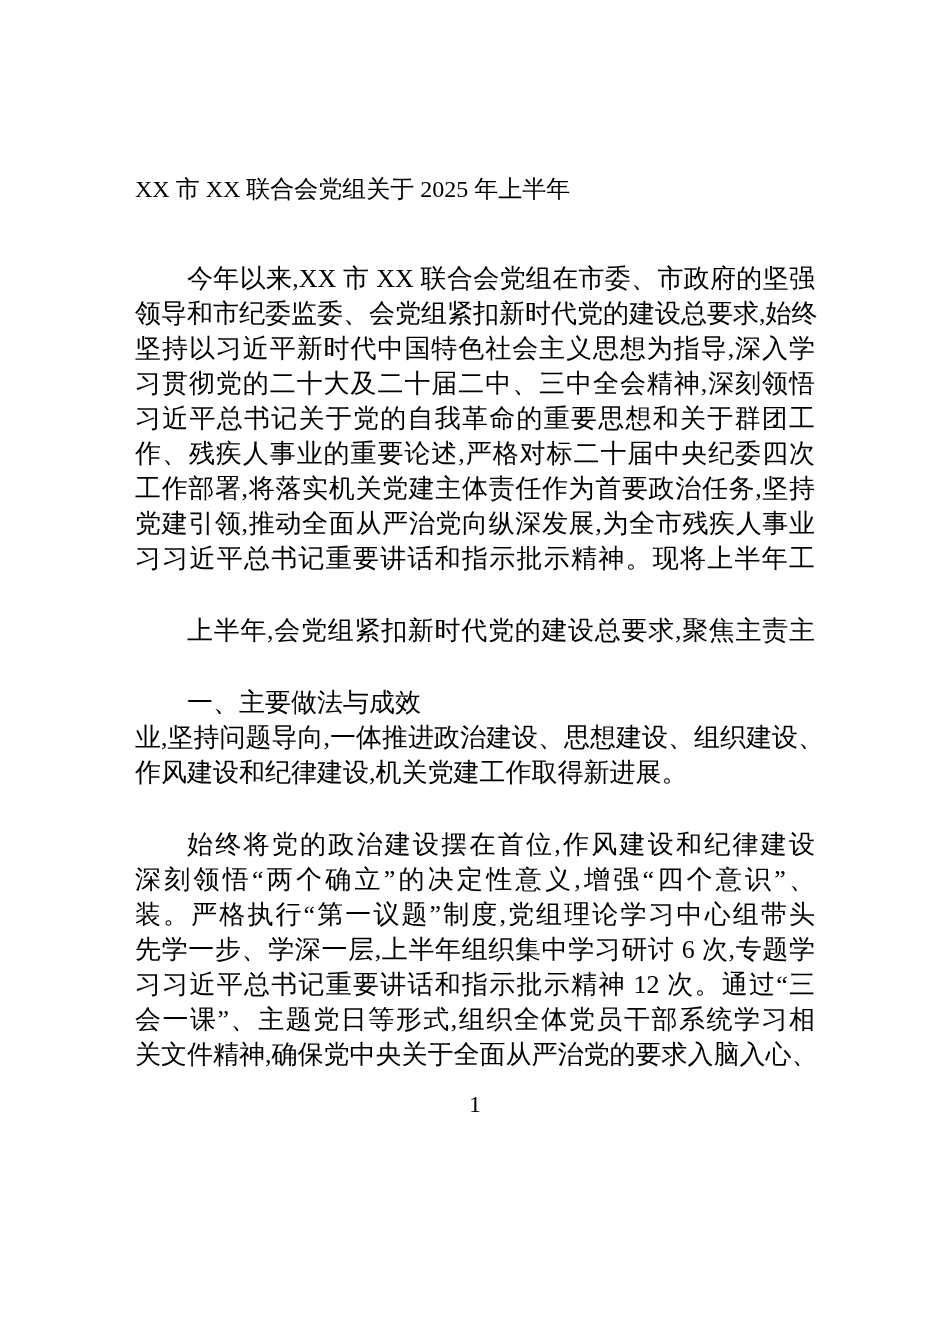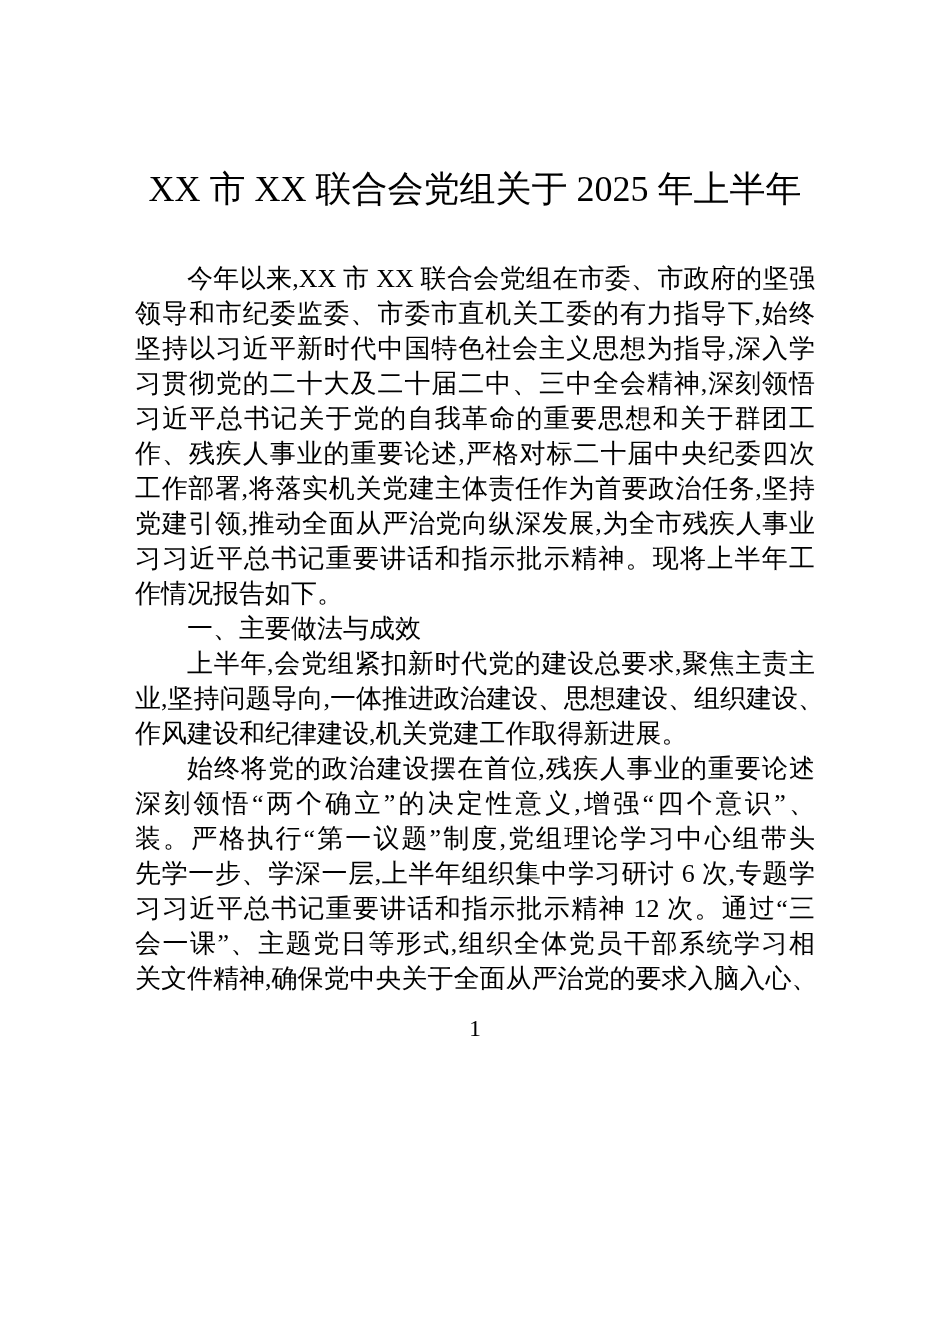--- a/index.html
+++ b/index.html
@@ -15,22 +15,21 @@
     overflow: hidden;
     color: #000000;
     font-family: "Liberation Serif", "DejaVu Serif", serif;
   }
   .content {
     padding-left: 135px;
     padding-right: 135px;
   }
   .doc-title {
     margin-top: 154px;
-    text-align: center;
-    font-size: 36px;
+    font-size: 24px;
     line-height: 70px;
     font-weight: 400;
     white-space: nowrap;
   }
   .body-block {
     margin-top: 37px;
     font-size: 26px;
   }
   .line {
     height: 35px;
@@ -38,54 +37,54 @@
     white-space: nowrap;
     text-align: justify;
     text-justify: inter-character;
     text-align-last: left;
   }
   .line.j {
     text-align-last: justify;
   }
   .line.ind {
     text-indent: 52px;
+    margin-top: 37px;
   }
   .page-number {
     margin-top: 15px;
     text-align: center;
     font-size: 24px;
     line-height: 35px;
   }
 </style>
 </head>
 <body>
 
 <div class="page">
   <div class="content">
 
     <div class="doc-title">
       <div>XX 市 XX 联合会党组关于 2025 年上半年</div>
     </div>
 
     <div class="body-block">
       <div class="line ind j">今年以来,XX 市 XX 联合会党组在市委、市政府的坚强</div>
-      <div class="line j">领导和市纪委监委、市委市直机关工委的有力指导下,始终</div>
+      <div class="line j">领导和市纪委监委、会党组紧扣新时代党的建设总要求,始终</div>
       <div class="line j">坚持以习近平新时代中国特色社会主义思想为指导,深入学</div>
       <div class="line j">习贯彻党的二十大及二十届二中、三中全会精神,深刻领悟</div>
       <div class="line j">习近平总书记关于党的自我革命的重要思想和关于群团工</div>
       <div class="line j">作、残疾人事业的重要论述,严格对标二十届中央纪委四次</div>
       <div class="line j">工作部署,将落实机关党建主体责任作为首要政治任务,坚持</div>
       <div class="line j">党建引领,推动全面从严治党向纵深发展,为全市残疾人事业</div>
       <div class="line j">习习近平总书记重要讲话和指示批示精神。现将上半年工</div>
-      <div class="line">作情况报告如下。</div>
+      <div class="line ind j">上半年,会党组紧扣新时代党的建设总要求,聚焦主责主</div>
       <div class="line ind">一、主要做法与成效</div>
-      <div class="line ind j">上半年,会党组紧扣新时代党的建设总要求,聚焦主责主</div>
       <div class="line j">业,坚持问题导向,一体推进政治建设、思想建设、组织建设、</div>
       <div class="line">作风建设和纪律建设,机关党建工作取得新进展。</div>
-      <div class="line ind j">始终将党的政治建设摆在首位,残疾人事业的重要论述</div>
+      <div class="line ind j">始终将党的政治建设摆在首位,作风建设和纪律建设</div>
       <div class="line j">深刻领悟“两个确立”的决定性意义,增强“四个意识”、</div>
       <div class="line j">装。严格执行“第一议题”制度,党组理论学习中心组带头</div>
       <div class="line j">先学一步、学深一层,上半年组织集中学习研讨 6 次,专题学</div>
       <div class="line j">习习近平总书记重要讲话和指示批示精神 12 次。通过“三</div>
       <div class="line j">会一课”、主题党日等形式,组织全体党员干部系统学习相</div>
       <div class="line j">关文件精神,确保党中央关于全面从严治党的要求入脑入心、</div>
     </div>
 
     <div class="page-number">1</div>
 

